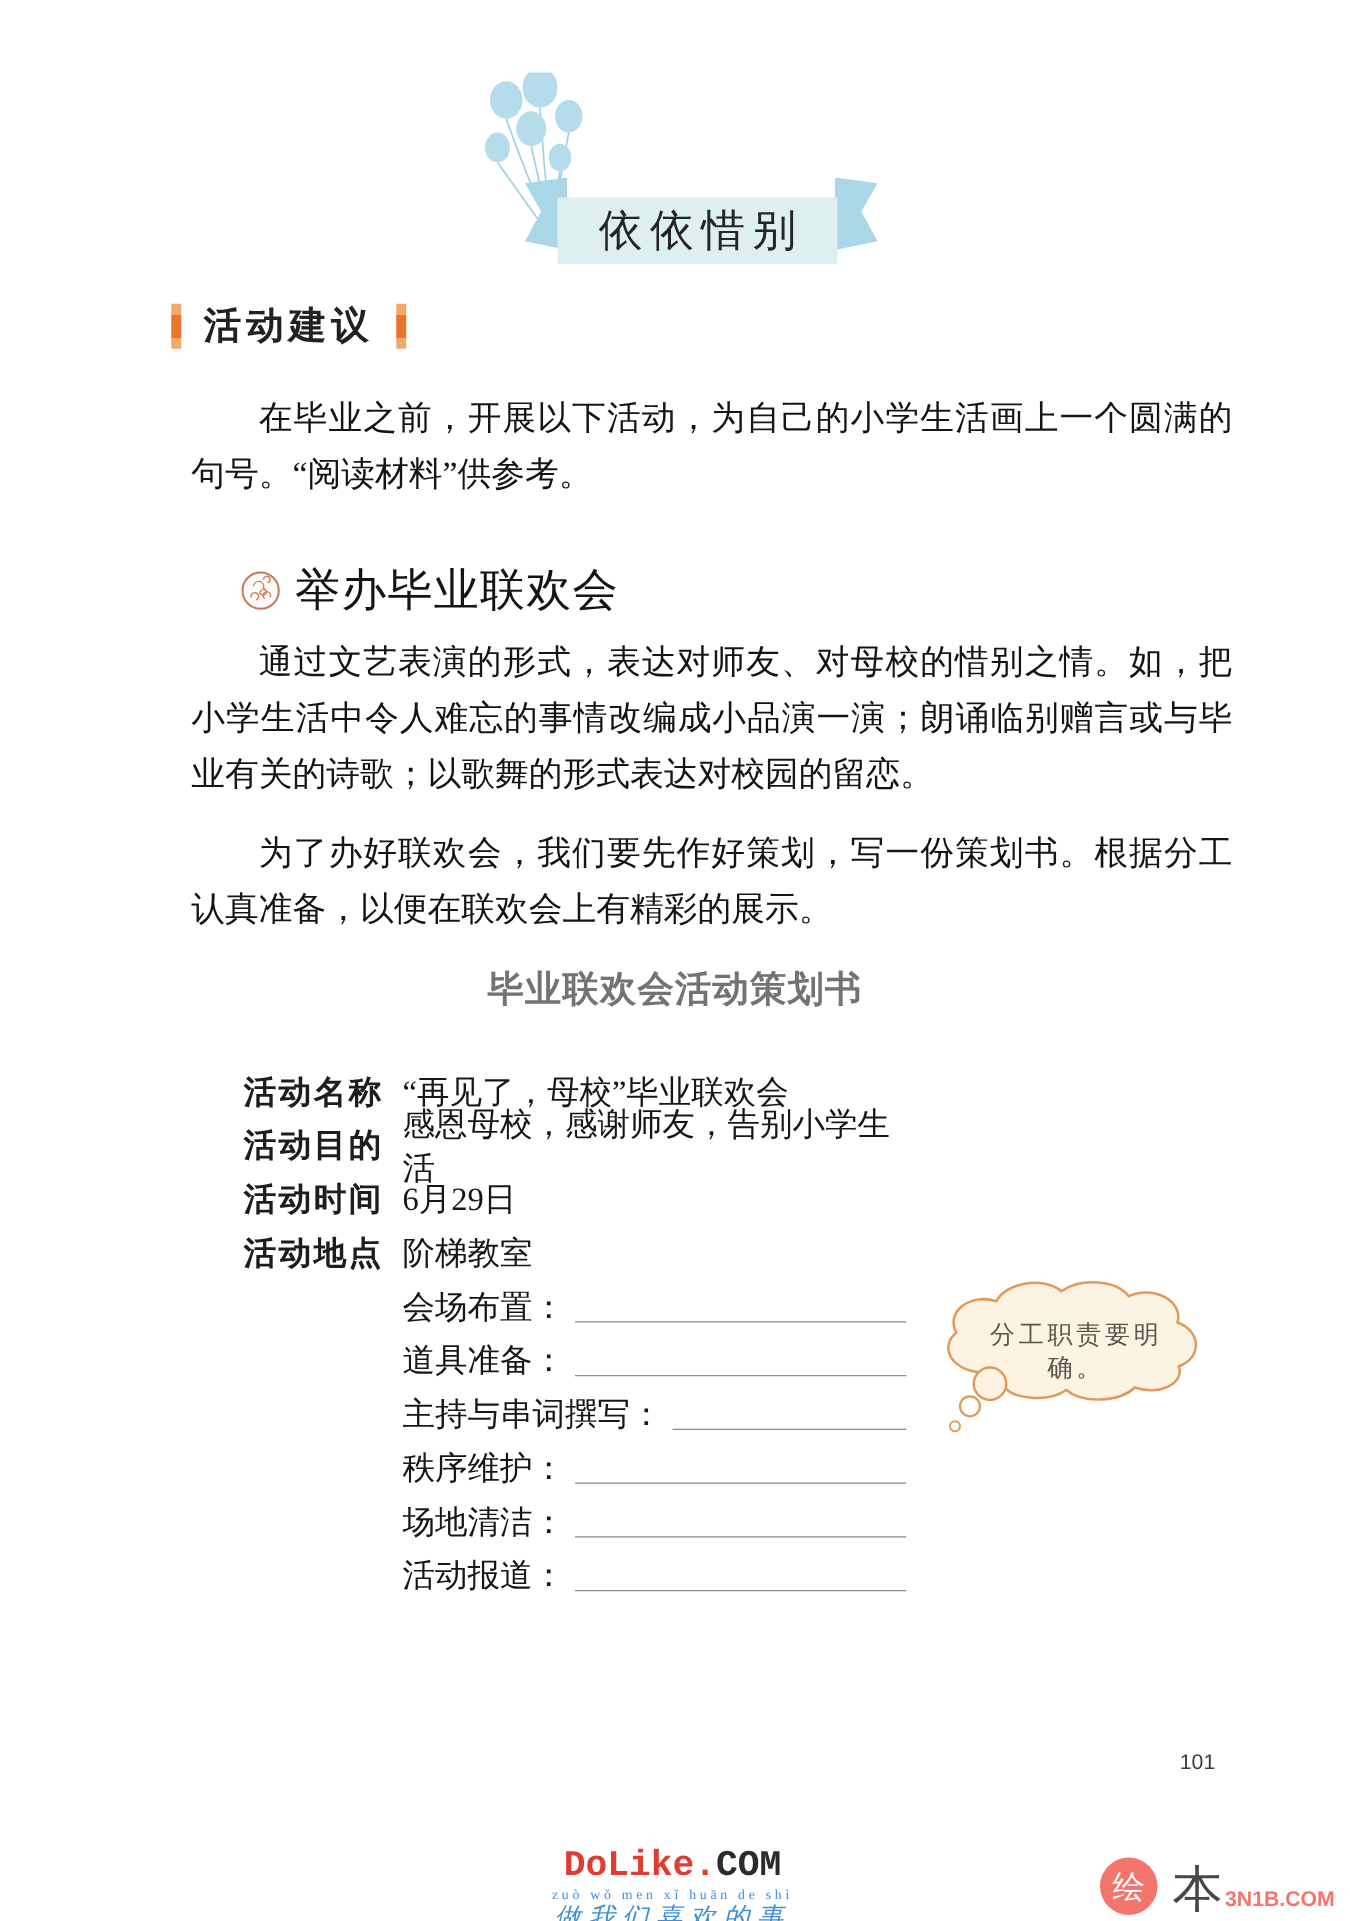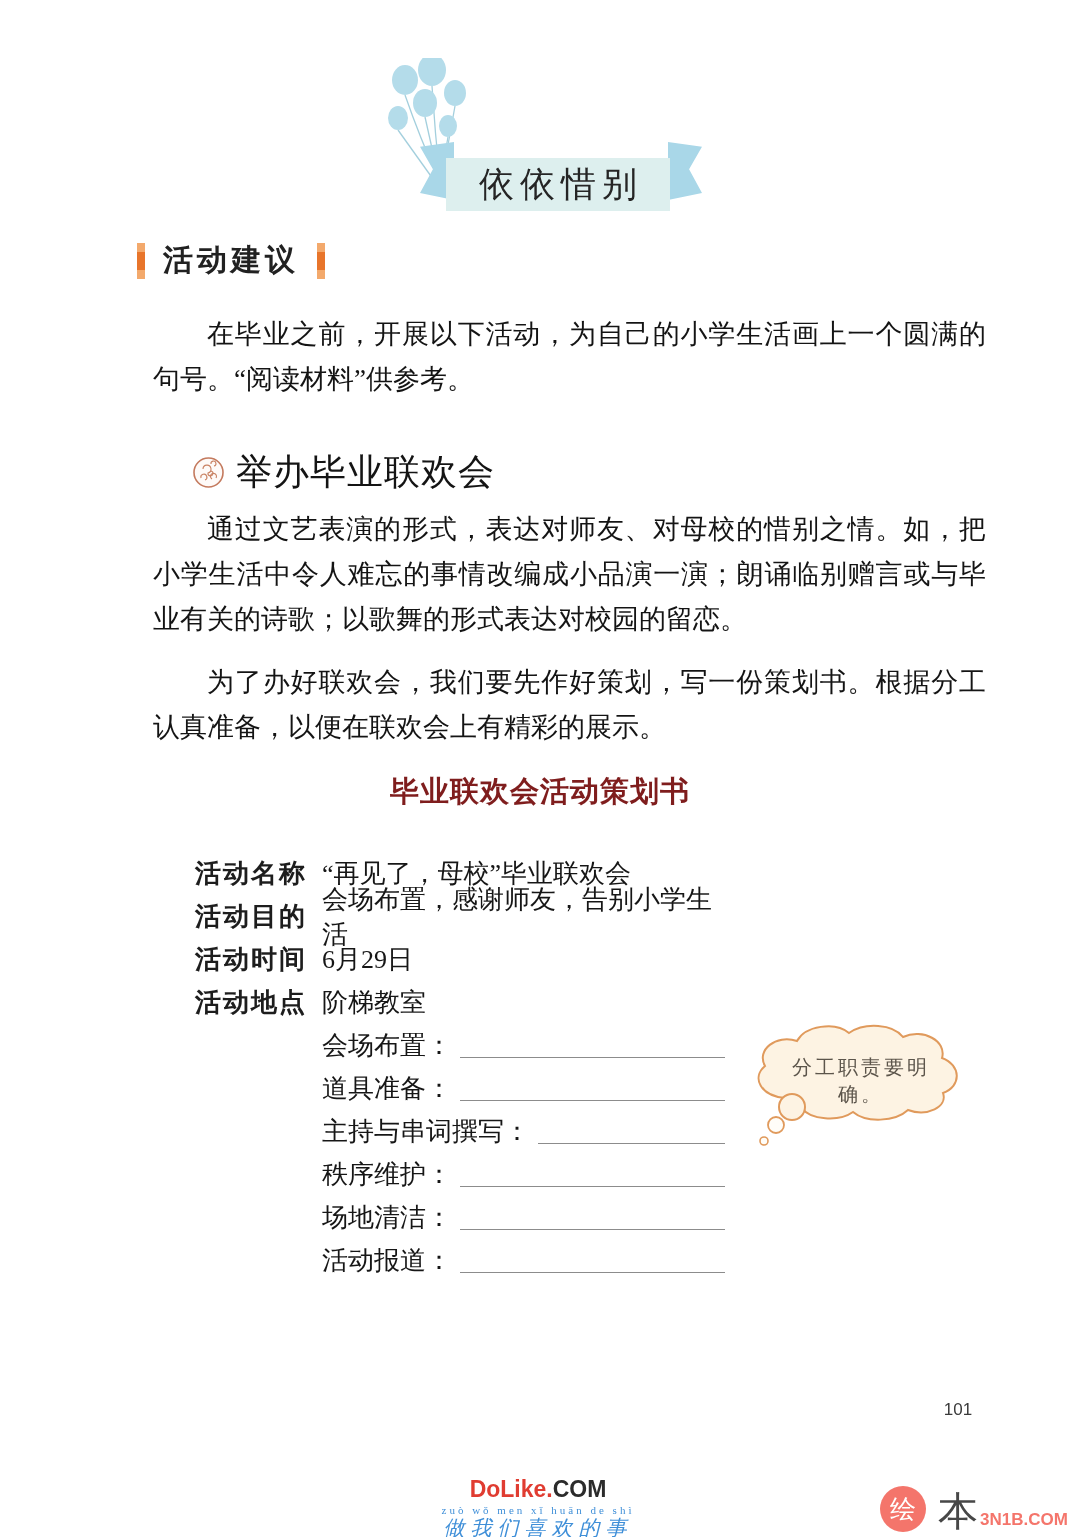--- a/index.html
+++ b/index.html
@@ -29,42 +29,42 @@
   .p1{top:302px;}
   .p2{top:497px;}
   .p3{top:650px;}
 
   .sub-heading{position:absolute;left:192px;top:448px;display:flex;align-items:center;gap:11px;}
   .sub-heading-text{font-size:36px;letter-spacing:1px;color:#141414;}
 
   
   .plan-title{position:absolute;left:0;top:772px;width:1080px;text-align:center;margin:0;
       font-family:Liberation Sans, sans-serif;font-weight:bold;
-      font-size:29px;letter-spacing:1px;color:#7f1d1d;}
+      font-size:29px;letter-spacing:1px;color:#737373;}
 
   .plan-form{position:absolute;left:195px;top:852px;width:530px;}
   .frow{display:flex;align-items:center;height:43px;}
   .flabel{width:127px;flex:0 0 127px;font-family:"Liberation Sans","DejaVu Sans",sans-serif;
           font-weight:bold;font-size:26px;letter-spacing:2px;color:#1d1d1d;}
   .fvalue{flex:1;font-size:26px;color:#161616;}
   .ditem{flex:1;display:flex;align-items:flex-end;font-size:26px;color:#161616;}
   .ditem .dlabel{white-space:nowrap;}
   .uline{flex:1;border-bottom:1.5px solid #8c8c8c;margin-bottom:5px;margin-left:8px;}
 
   
   .bubble{position:absolute;left:743px;top:1020px;width:230px;height:140px;}
   .bubble-text{position:absolute;left:28px;top:34px;width:180px;text-align:center;
       font-size:20px;letter-spacing:3px;color:#5c554b;}
 
   
   .page-number{position:absolute;left:928px;top:1400px;width:60px;text-align:center;
       font-family:"Liberation Sans","DejaVu Sans",sans-serif;font-size:17px;color:#3a3a3a;}
 
   .watermark{position:absolute;left:388px;top:1478px;width:300px;text-align:center;line-height:1;}
-  .wm-line1{font-family:Liberation Sans, sans-serif;font-weight:bold;font-size:23px;}
+  .wm-line1{font-family:Liberation Mono, monospace;font-weight:bold;font-size:29px;}
   .wm-red{color:#e03c31;}
   .wm-dark{color:#2b2b2b;font-weight:600;}
   .wm-pinyin{margin-top:4px;font-size:11px;color:#3f8fd8;letter-spacing:3px;}
   .wm-slogan{margin-top:2px;font-size:21px;color:#3f8fd8;letter-spacing:6px;font-style:italic;}
 
   .publisher-logo{position:absolute;left:880px;top:1486px;display:flex;align-items:flex-end;}
   .logo-circle{width:46px;height:46px;border-radius:50%;background:#f4756b;color:#ffffff;
       display:flex;align-items:center;justify-content:center;font-size:26px;flex:0 0 46px;}
   .logo-char{font-size:40px;color:#474747;margin-left:12px;line-height:1;}
   .logo-site{font-family:"Liberation Sans","DejaVu Sans",sans-serif;font-weight:bold;
@@ -127,21 +127,21 @@
 
   <h3 class="plan-title">毕业联欢会活动策划书</h3>
 
   <div class="plan-form">
     <div class="frow">
       <span class="flabel">活动名称</span>
       <span class="fvalue">“再见了，母校”毕业联欢会</span>
     </div>
     <div class="frow">
       <span class="flabel">活动目的</span>
-      <span class="fvalue">会场布置，感谢师友，告别小学生活</span>
+      <span class="fvalue">感恩母校，感谢师友，告别小学生活</span>
     </div>
     <div class="frow">
       <span class="flabel">活动时间</span>
       <span class="fvalue">6月29日</span>
     </div>
     <div class="frow">
       <span class="flabel">活动地点</span>
       <span class="fvalue">阶梯教室</span>
     </div>
 

